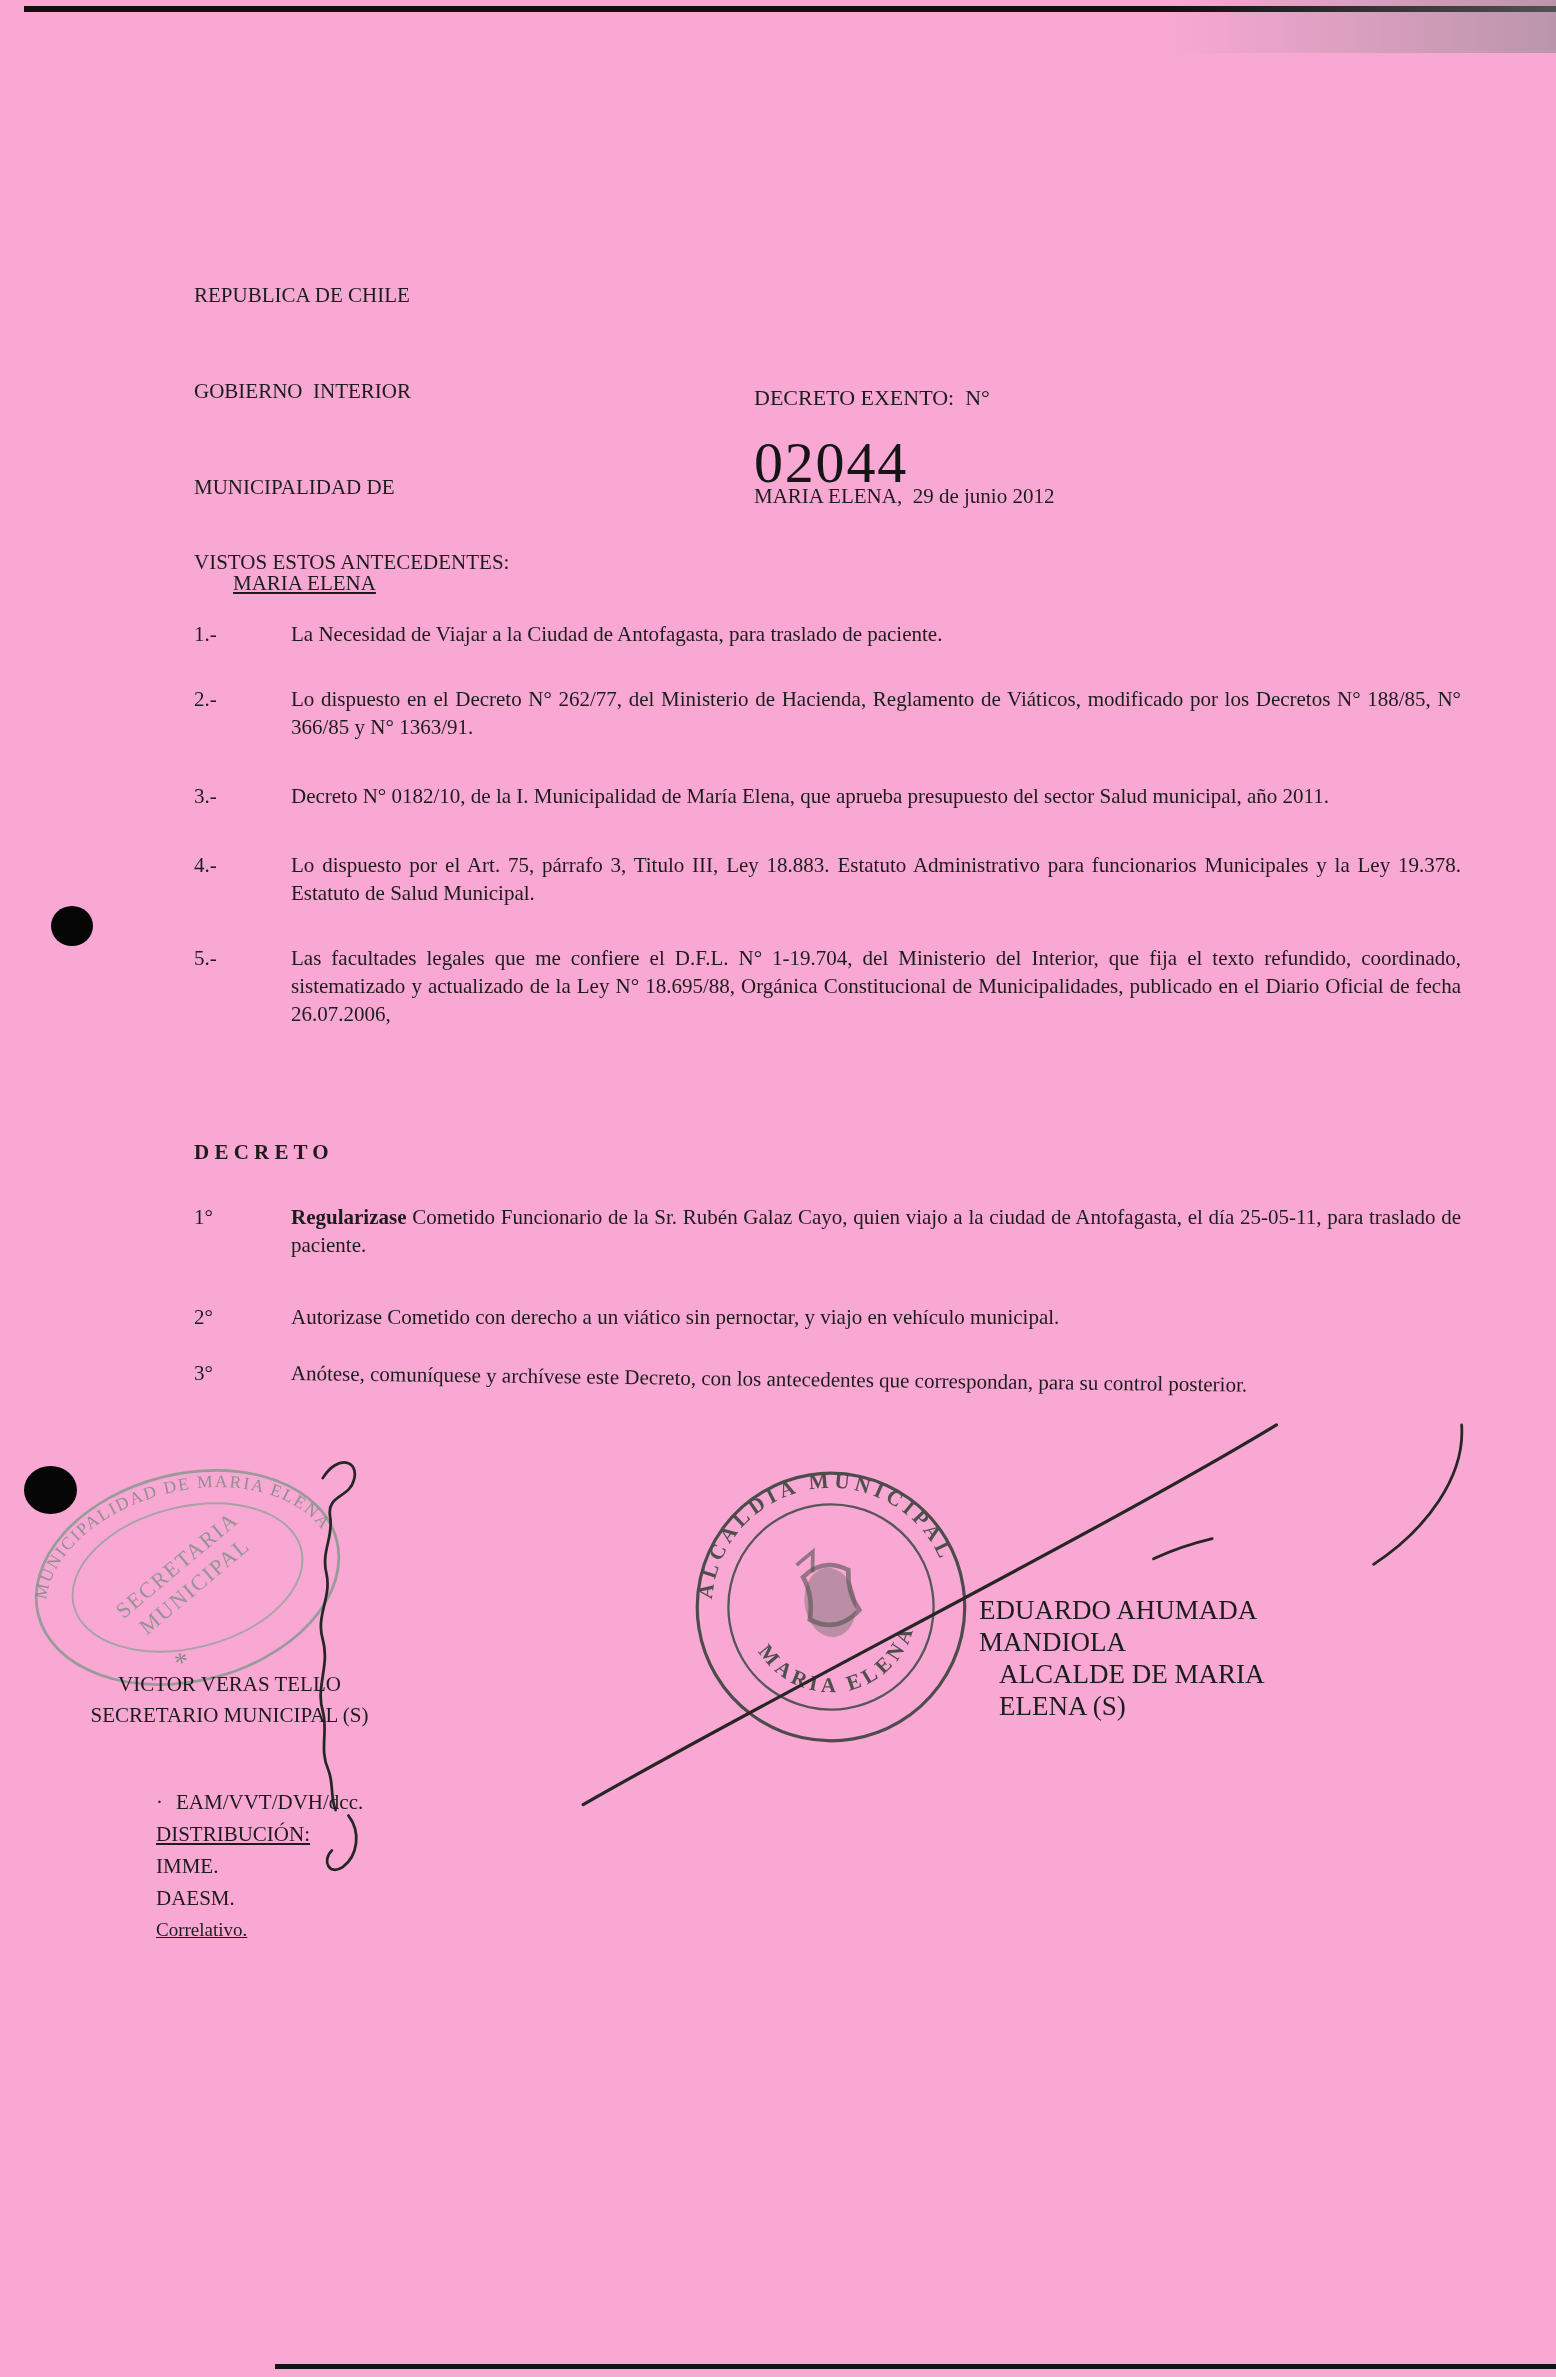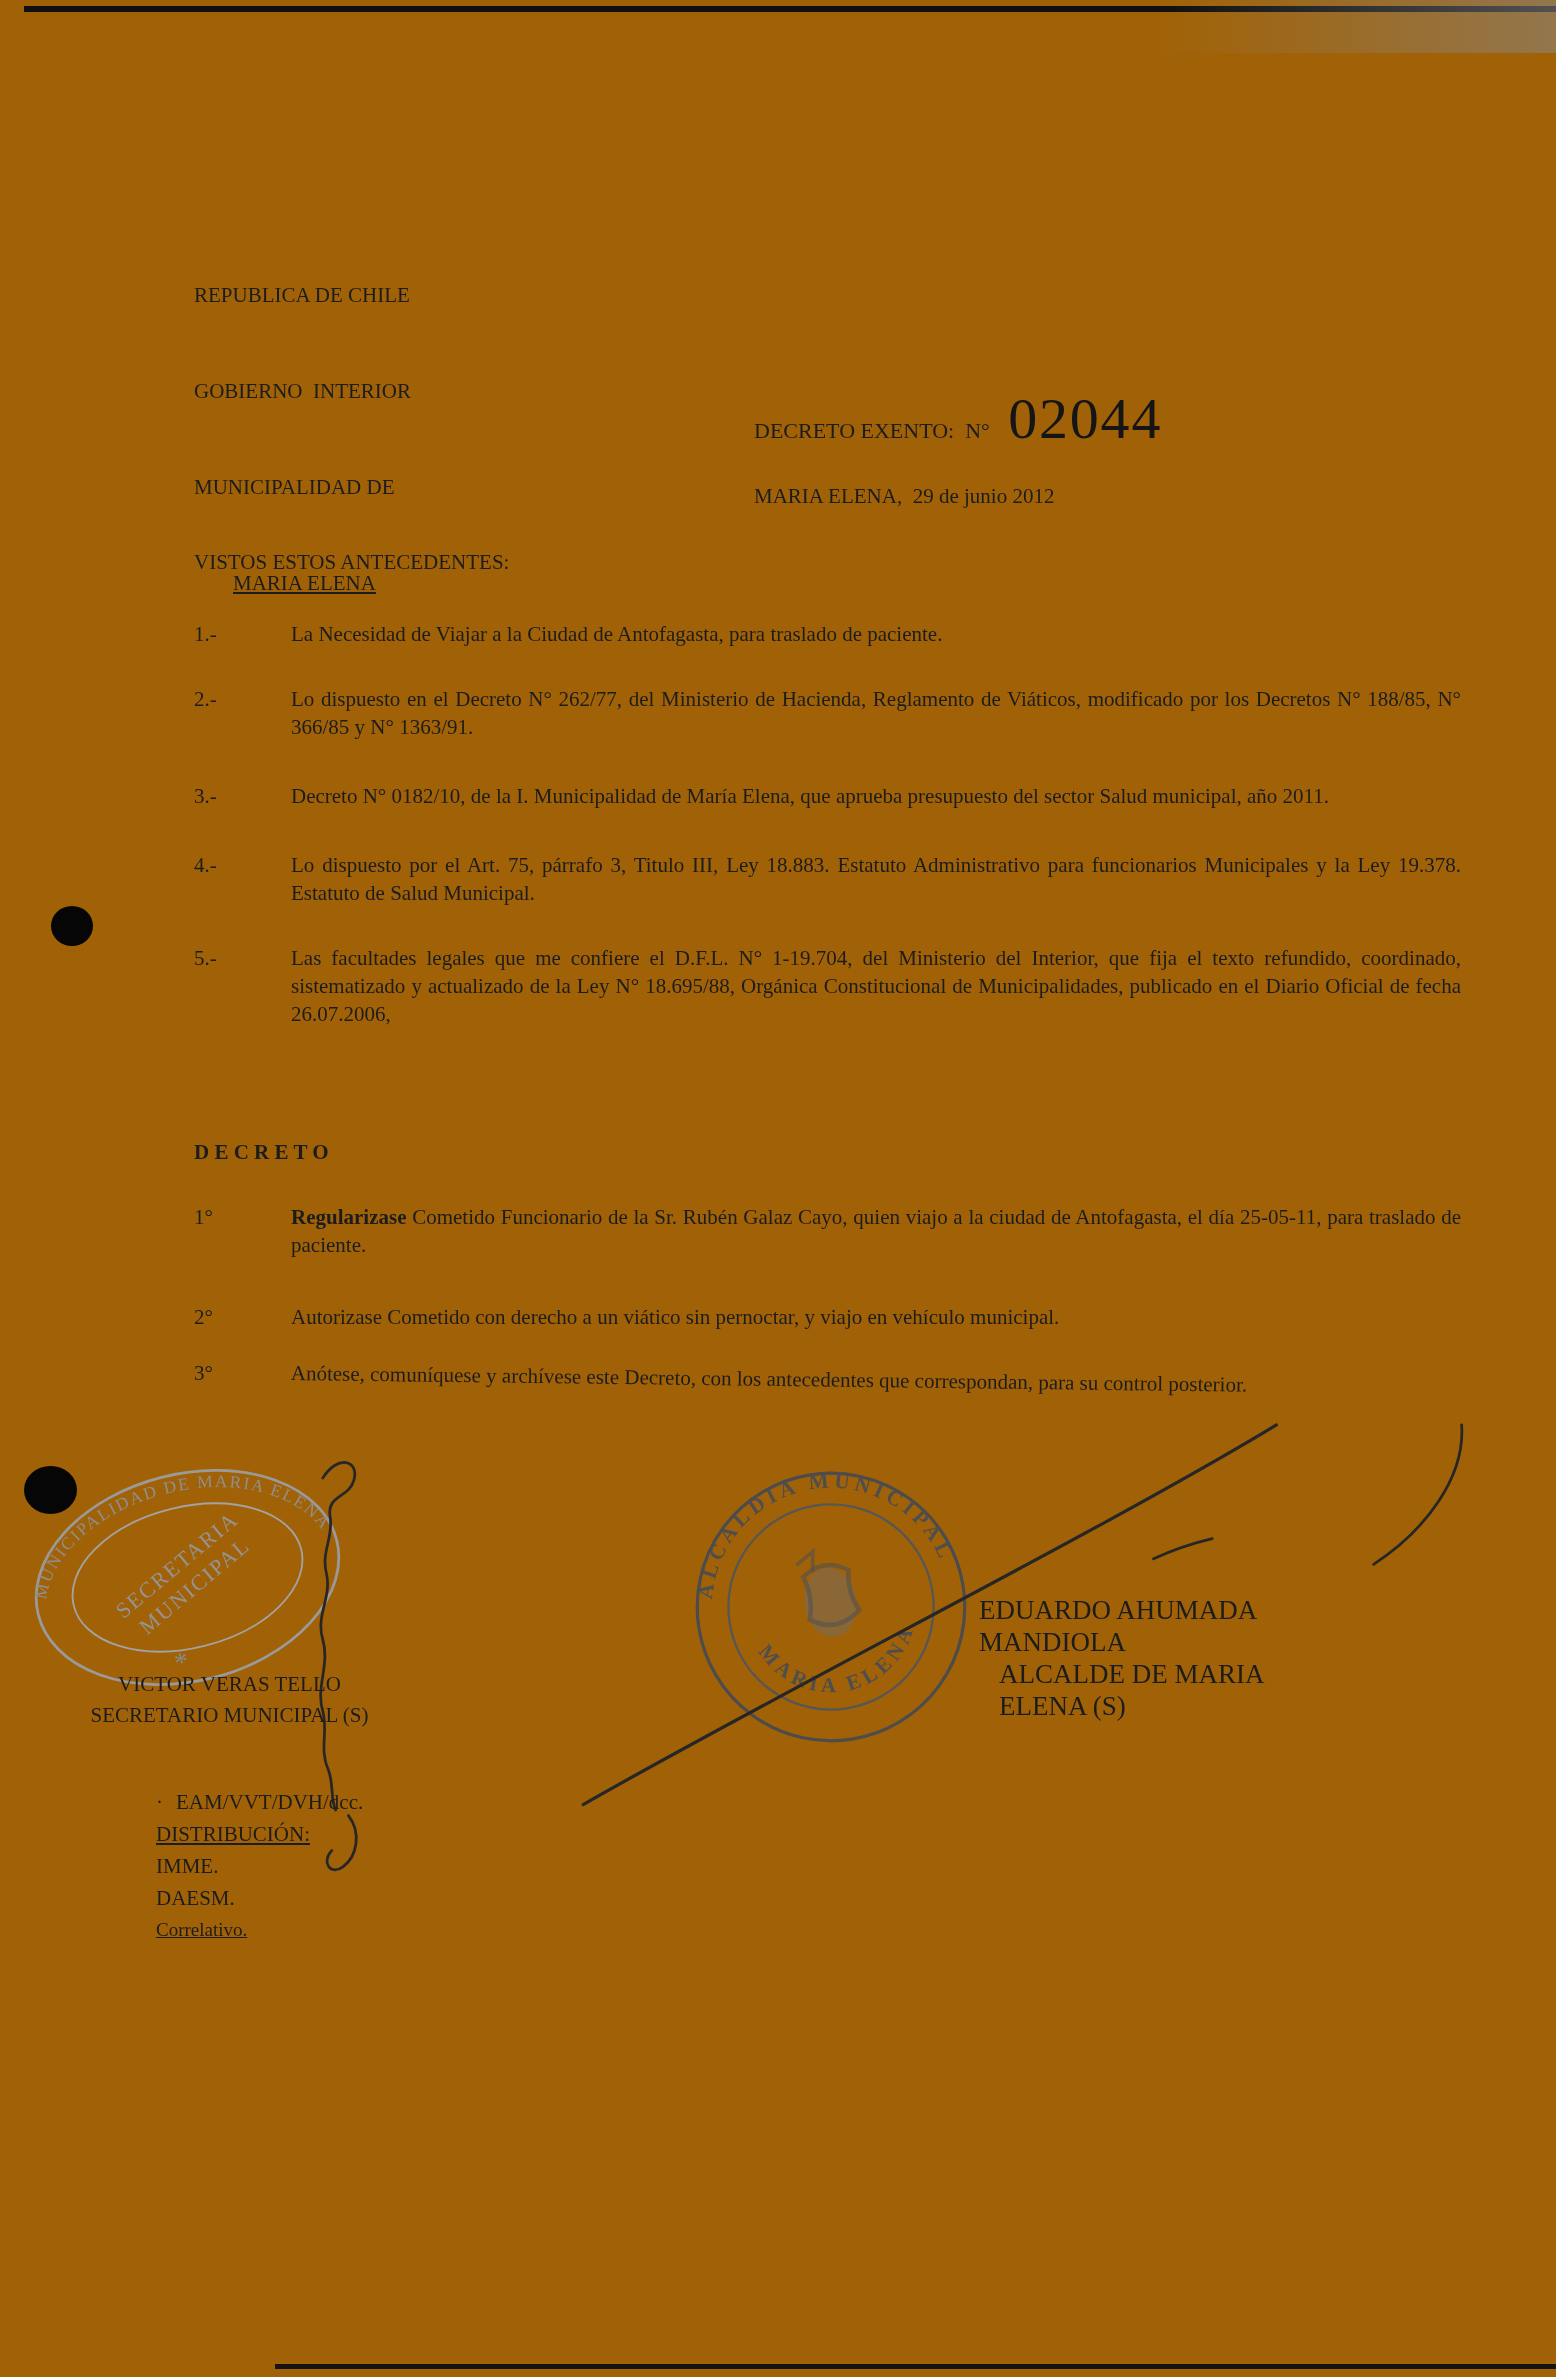--- a/index.html
+++ b/index.html
@@ -1,34 +1,34 @@
 <!DOCTYPE html>
 <html style="font-size:14.7px"><head>
 <meta charset="utf-8">
 <style>
   html,body { margin:0; padding:0; background:#ffffff; }
   .page {
-    position:relative; width:1557px; height:2377px; background:#a16207;
+    position:relative; width:1557px; height:2377px; background:#f9a8d4;
     font-family:"Liberation Serif", serif; color:#1c1c1c; overflow:hidden;
   }
   
   .top-line { position:absolute; left:24px; right:0; top:6.4px; height:5.5px; background:#101010; }
   .corner-shade { position:absolute; right:0; top:0; width:394px; height:53px;
     background:linear-gradient(to right, rgba(180,180,180,0), rgba(135,135,135,.55)); }
   .bottom-line { position:absolute; left:275px; right:0; bottom:8.3px; height:4.6px; background:#141414; }
   .dot { position:absolute; background:#060606; border-radius:50%; }
   .dot1 { left:51px; top:906px; width:42px; height:40px; }
   .dot2 { left:24px; top:1466px; width:53px; height:48px; }
 
   
   .letterhead { position:absolute; left:194px; top:215px; font-size:21px; line-height:32px; white-space:pre; }
   .letterhead .lh4 { margin-left:39px; text-decoration:underline; }
 
   
-  .decree-no { position:absolute; left:754px; top:385px; display:flex; align-items:baseline; gap:18.3px; white-space:pre; }
+  .decree-no { position:absolute; left:754px; top:385px; display:flex; align-items:baseline; gap:18.3px; white-space:pre;flex-direction:column; }
   .dlabel { font-size:22px; }
   .dnumber { font-size:58px; letter-spacing:1.8px; color:#151515; }
   .place-date { position:absolute; left:754px; top:484px; font-size:21px; white-space:pre; }
 
   
   .docbody { position:absolute; left:194px; top:548px; width:1267px; font-size:21px; }
   .vtitle { line-height:28px; margin-bottom:44px; }
   .item { display:flex; line-height:28px; }
   .item .num { flex:0 0 97px; }
   .item .txt { flex:1; text-align:justify; }

